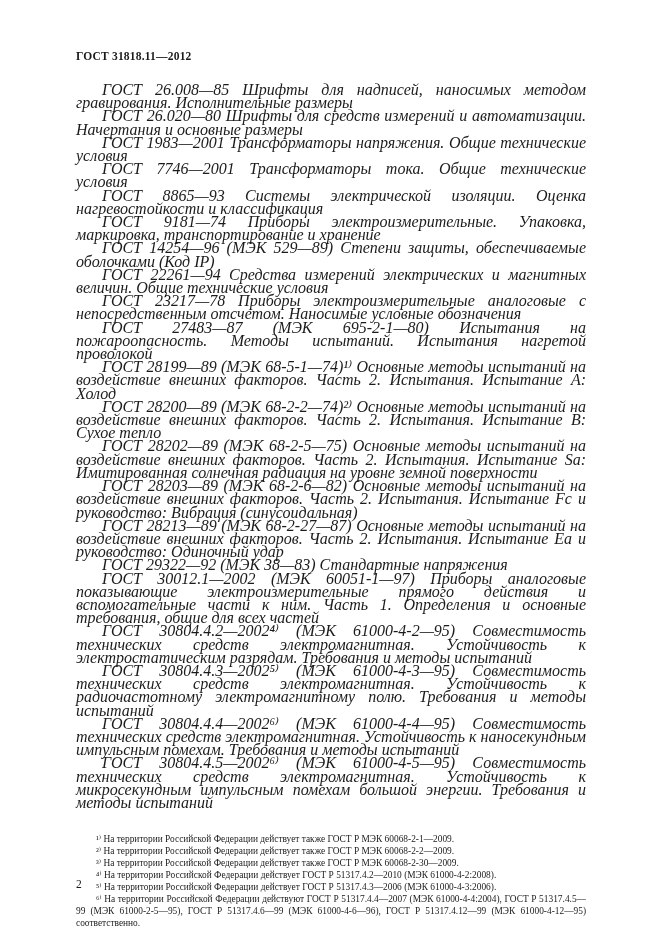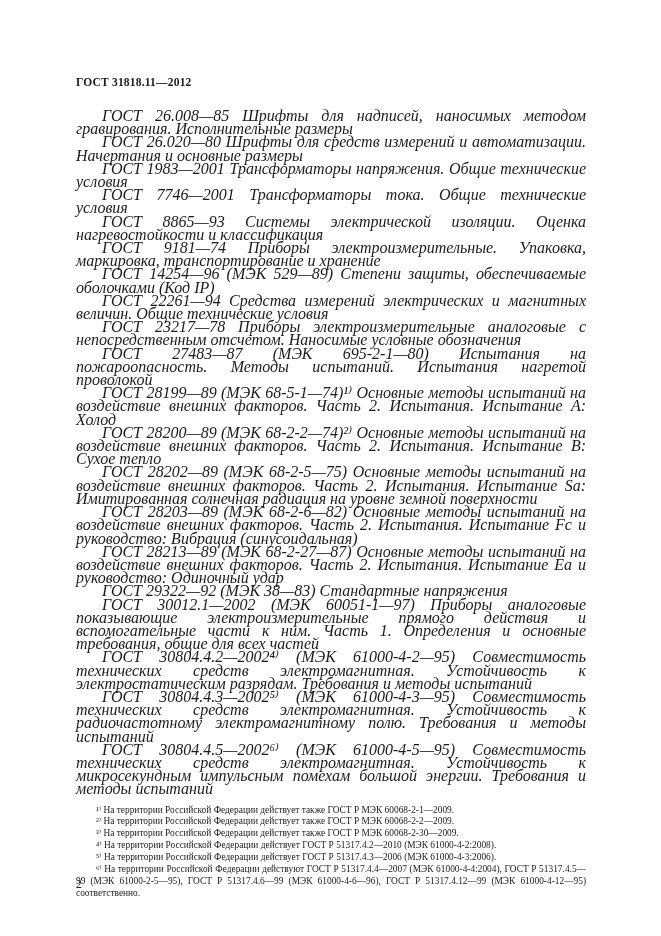--- a/index.html
+++ b/index.html
@@ -6,21 +6,21 @@
     margin: 0;
     padding: 0;
     background: #ffffff;
   }
   .page {
     position: relative;
     width: 661px;
     height: 936px;
     background: #ffffff;
     box-sizing: border-box;
-    padding: 76px 75px 0 76px;
+    padding: 50px 75px 0 76px;
     font-family: "Liberation Serif", "DejaVu Serif", serif;
     color: #1b1b1b;
     overflow: hidden;
   }
   .doc-header {
     font-weight: bold;
     font-style: normal;
     font-size: 11.5px;
     line-height: 12px;
     margin-bottom: 21px;
@@ -28,21 +28,21 @@
   }
   .references p {
     margin: 0;
     font-style: italic;
     font-size: 16px;
     line-height: 13.2px;
     text-align: justify;
     text-indent: 26px;
   }
   .footnotes {
-    margin-top: 9px;
+    margin-top: 25px;
   }
   .footnotes p {
     margin: 0;
     font-style: normal;
     font-size: 9.4px;
     line-height: 11.9px;
     text-align: justify;
     text-indent: 20px;
   }
   .page-number {
@@ -73,20 +73,21 @@
     <p>ГОСТ 27483—87 (МЭК 695-2-1—80) Испытания на пожароопасность. Методы испытаний. Испытания нагретой проволокой</p>
     <p>ГОСТ 28199—89 (МЭК 68-5-1—74)¹⁾ Основные методы испытаний на воздействие внешних факторов. Часть 2. Испытания. Испытание А: Холод</p>
     <p>ГОСТ 28200—89 (МЭК 68-2-2—74)²⁾ Основные методы испытаний на воздействие внешних факторов. Часть 2. Испытания. Испытание В: Сухое тепло</p>
     <p>ГОСТ 28202—89 (МЭК 68-2-5—75) Основные методы испытаний на воздействие внешних факторов. Часть 2. Испытания. Испытание Sa: Имитированная солнечная радиация на уровне земной поверхности</p>
     <p>ГОСТ 28203—89 (МЭК 68-2-6—82) Основные методы испытаний на воздействие внешних факторов. Часть 2. Испытания. Испытание Fc и руководство: Вибрация (синусоидальная)</p>
     <p>ГОСТ 28213—89 (МЭК 68-2-27—87) Основные методы испытаний на воздействие внешних факторов. Часть 2. Испытания. Испытание Еа и руководство: Одиночный удар</p>
     <p>ГОСТ 29322—92 (МЭК 38—83) Стандартные напряжения</p>
     <p>ГОСТ 30012.1—2002 (МЭК 60051-1—97) Приборы аналоговые показывающие электроизмерительные прямого действия и вспомогательные части к ним. Часть 1. Определения и основные требования, общие для всех частей</p>
     <p>ГОСТ 30804.4.2—2002⁴⁾ (МЭК 61000-4-2—95) Совместимость технических средств электромагнитная. Устойчивость к электростатическим разрядам. Требования и методы испытаний</p>
     <p>ГОСТ 30804.4.3—2002⁵⁾ (МЭК 61000-4-3—95) Совместимость технических средств электромагнитная. Устойчивость к радиочастотному электромагнитному полю. Требования и методы испытаний</p>
+    <p>ГОСТ 30804.4.4—2002⁶⁾ (МЭК 61000-4-4—95) Совместимость технических средств электромагнитная. Устойчивость к наносекундным импульсным помехам. Требования и методы испытаний</p>
     <p>ГОСТ 30804.4.5—2002⁶⁾ (МЭК 61000-4-5—95) Совместимость технических средств электромагнитная. Устойчивость к микросекундным импульсным помехам большой энергии. Требования и методы испытаний</p>
   </div>
 
   <div class="footnotes">
     <p>¹⁾ На территории Российской Федерации действует также ГОСТ Р МЭК 60068-2-1—2009.</p>
     <p>²⁾ На территории Российской Федерации действует также ГОСТ Р МЭК 60068-2-2—2009.</p>
     <p>³⁾ На территории Российской Федерации действует также ГОСТ Р МЭК 60068-2-30—2009.</p>
     <p>⁴⁾ На территории Российской Федерации действует ГОСТ Р 51317.4.2—2010 (МЭК 61000-4-2:2008).</p>
     <p>⁵⁾ На территории Российской Федерации действует ГОСТ Р 51317.4.3—2006 (МЭК 61000-4-3:2006).</p>
     <p>⁶⁾ На территории Российской Федерации действуют ГОСТ Р 51317.4.4—2007 (МЭК 61000-4-4:2004), ГОСТ Р 51317.4.5—99 (МЭК 61000-2-5—95), ГОСТ Р 51317.4.6—99 (МЭК 61000-4-6—96), ГОСТ Р 51317.4.12—99 (МЭК 61000-4-12—95) соответственно.</p>

